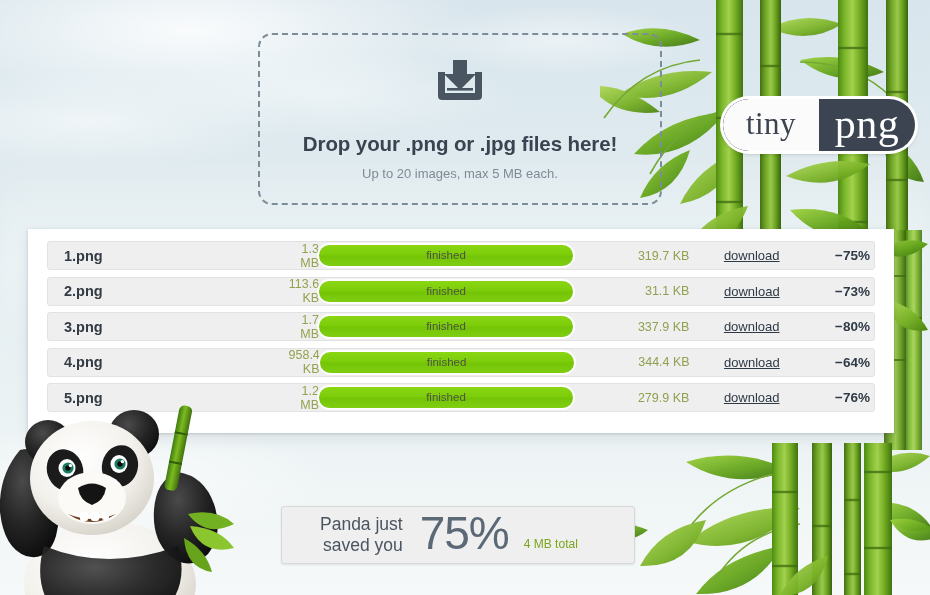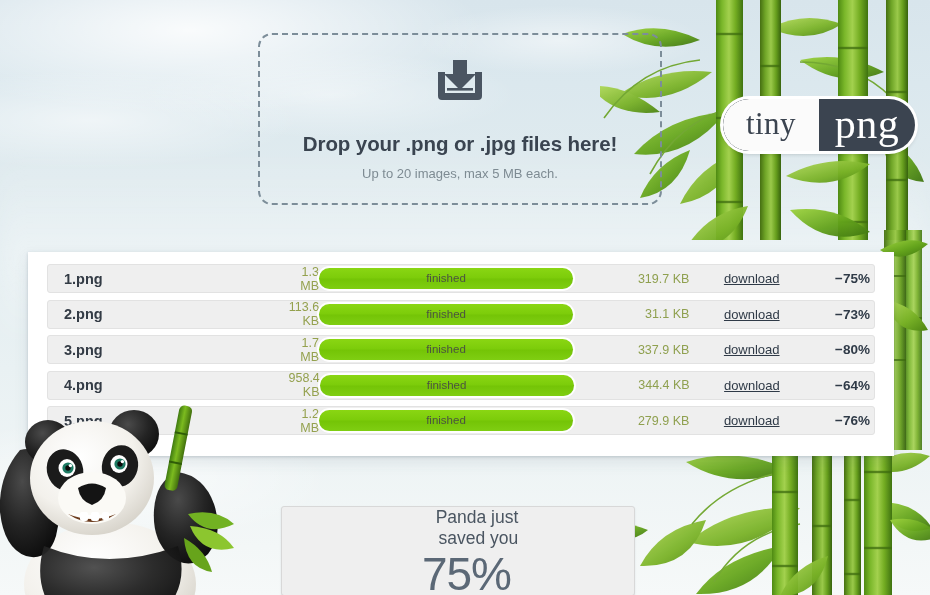--- a/index.html
+++ b/index.html
@@ -59,21 +59,21 @@
     letter-spacing: -0.1px;
     margin-bottom: 10px;
   }
   .drop-sub {
     font-size: 13px; color: #7e8b93;
   }
 
   
   .panel {
     position: absolute;
-    left: 28px; top: 252px;
+    left: 28px; top: 229px;
     width: 866px; height: 204px;
     background: #ffffff;
     box-shadow: 0 1px 3px rgba(60,80,95,0.22), 0 6px 14px rgba(60,80,95,0.10);
   }
   .rows { padding: 12px 19px 0 19px; }
   .row {
     display: flex; align-items: center;
     height: 29px;
     background: #efefef;
     border: 1px solid #e2e2e2;
@@ -121,28 +121,27 @@
     width: 72px; text-align: right;
     padding-right: 4px;
     font-size: 13.5px; font-weight: bold; color: #2f3a47;
     box-sizing: border-box;
   }
 
   
   .savings {
     position: absolute;
     left: 281px; top: 506px;
-    width: 354px; height: 90px;
+    width: 354px; height: 58px;
     background: #efefef;
     border: 1px solid #d8d8d8;
     border-radius: 3px;
     box-shadow: 0 1px 2px rgba(60,80,95,0.12);
     display: flex; align-items: center;
     box-sizing: border-box;
-    flex-direction: column;
   }
   .sv-label {
     margin-left: 38px;
     font-size: 17.5px; line-height: 21px;
     color: #4a5561; text-align: right;
     white-space: pre-line;
   }
   .sv-pct {
     margin-left: 17px;
     font-size: 46px; color: #5b6876;

